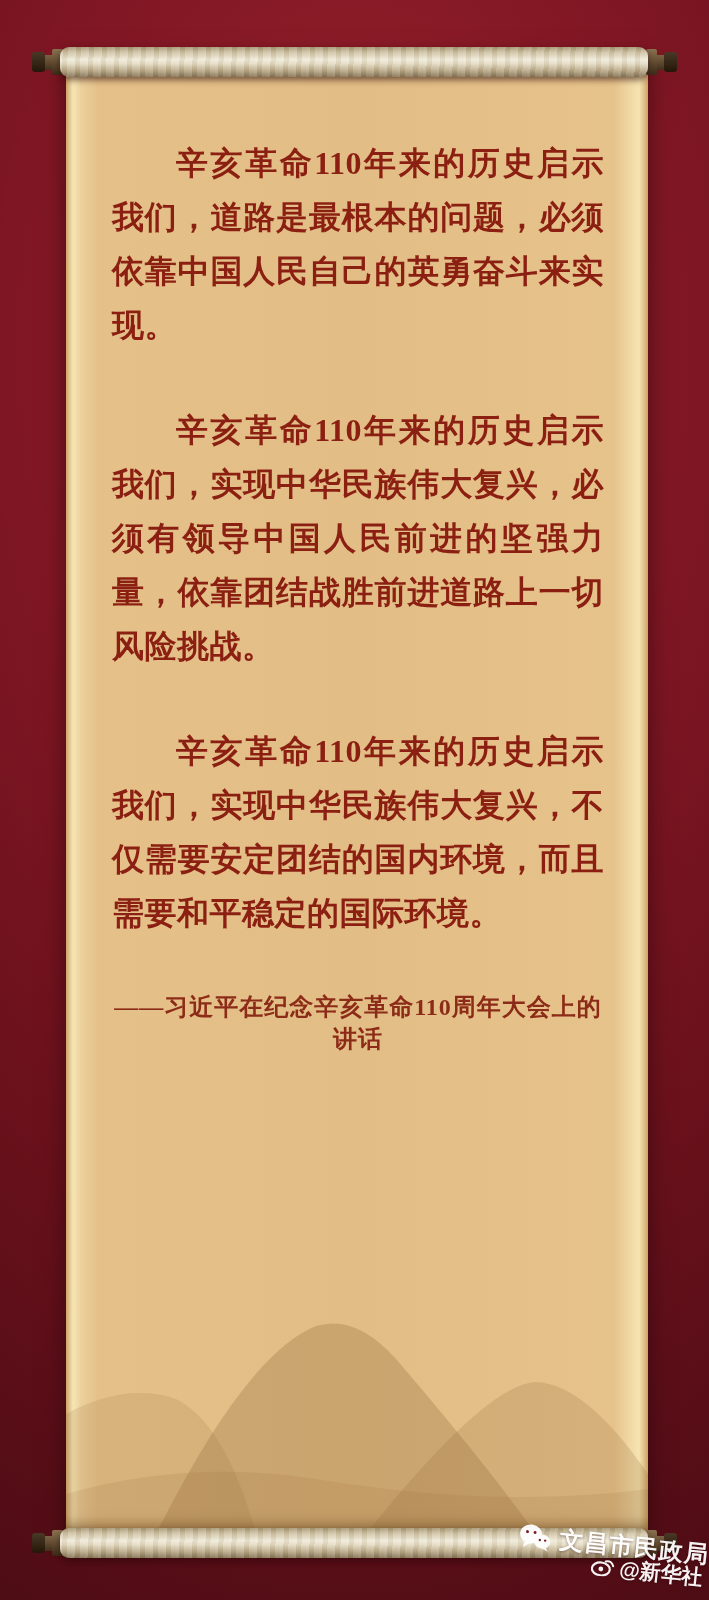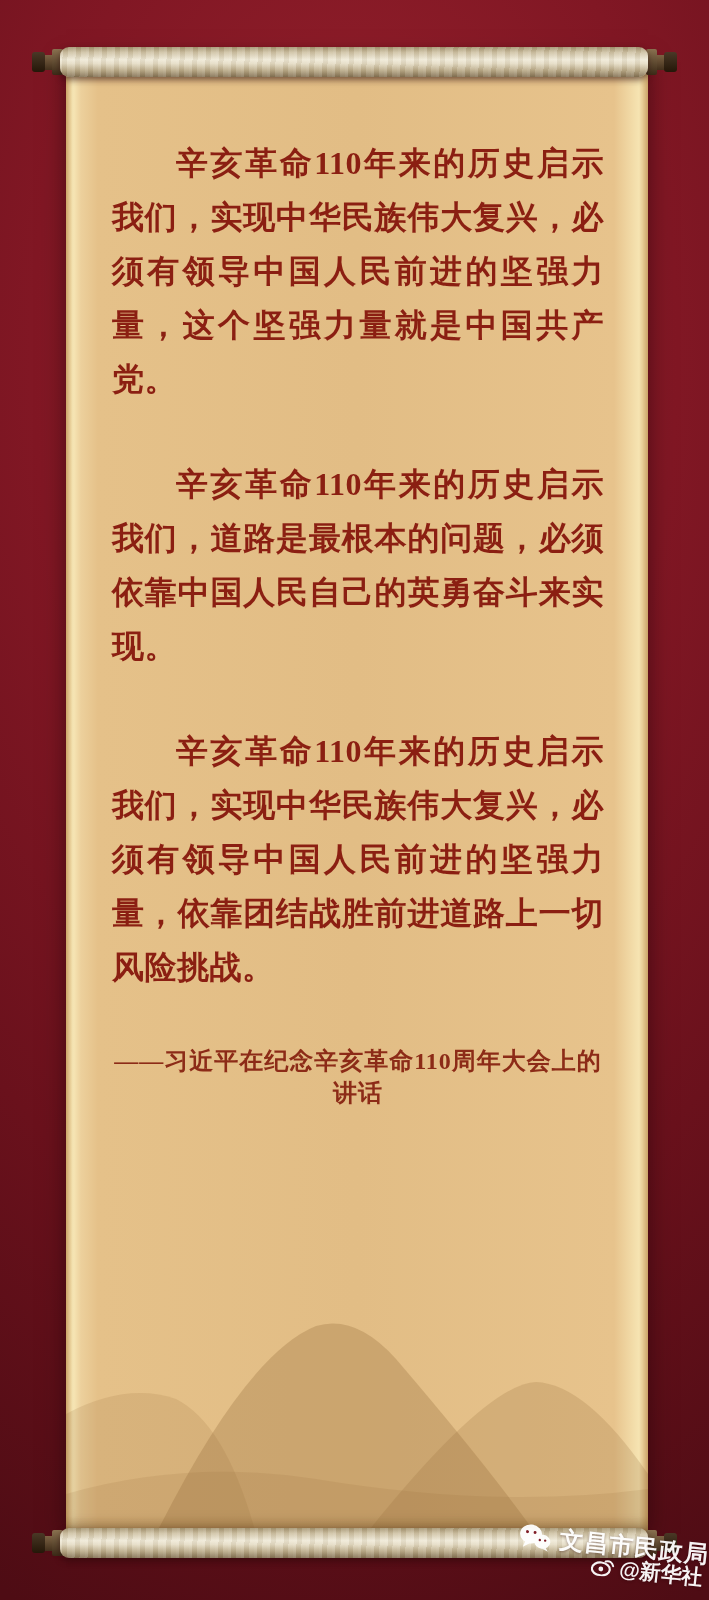--- a/index.html
+++ b/index.html
@@ -69,23 +69,23 @@
     <svg class="mountains" viewBox="0 0 582 270" preserveAspectRatio="none">
       <path d="M0,150 Q60,118 110,135 Q160,160 190,270 L0,270 Z" fill="rgba(148,108,58,0.16)"></path>
       <path d="M90,270 Q180,90 250,62 Q290,50 330,95 Q420,200 470,270 Z" fill="rgba(148,108,58,0.30)"></path>
       <path d="M300,270 Q420,120 470,118 Q520,120 582,210 L582,270 Z" fill="rgba(148,108,58,0.22)"></path>
       <path d="M0,230 Q120,195 250,215 Q430,245 582,225 L582,270 L0,270 Z" fill="rgba(148,108,58,0.14)"></path>
     </svg>
 
     <div class="paper-inner-shadow"></div>
 
     <div class="content">
-      <p class="quote">辛亥革命110年来的历史启示我们，实现中华民族伟大复兴，必须有领导中国人民前进的坚强力量，这个坚强力量就是中国共产党。</p>
       <p class="quote">辛亥革命110年来的历史启示我们，道路是最根本的问题，必须依靠中国人民自己的英勇奋斗来实现。</p>
       <p class="quote">辛亥革命110年来的历史启示我们，实现中华民族伟大复兴，必须有领导中国人民前进的坚强力量，依靠团结战胜前进道路上一切风险挑战。</p>
+      <p class="quote">辛亥革命110年来的历史启示我们，实现中华民族伟大复兴，不仅需要安定团结的国内环境，而且需要和平稳定的国际环境。</p>
 
       <div class="attribution">——习近平在纪念辛亥革命110周年大会上的讲话</div>
 
     </div>
   </div>
 
   <div class="roller top"></div>
   <div class="cap left" style="top:62px;">
     <div class="cap-knob"></div>
       <div class="cap-neck"></div>

